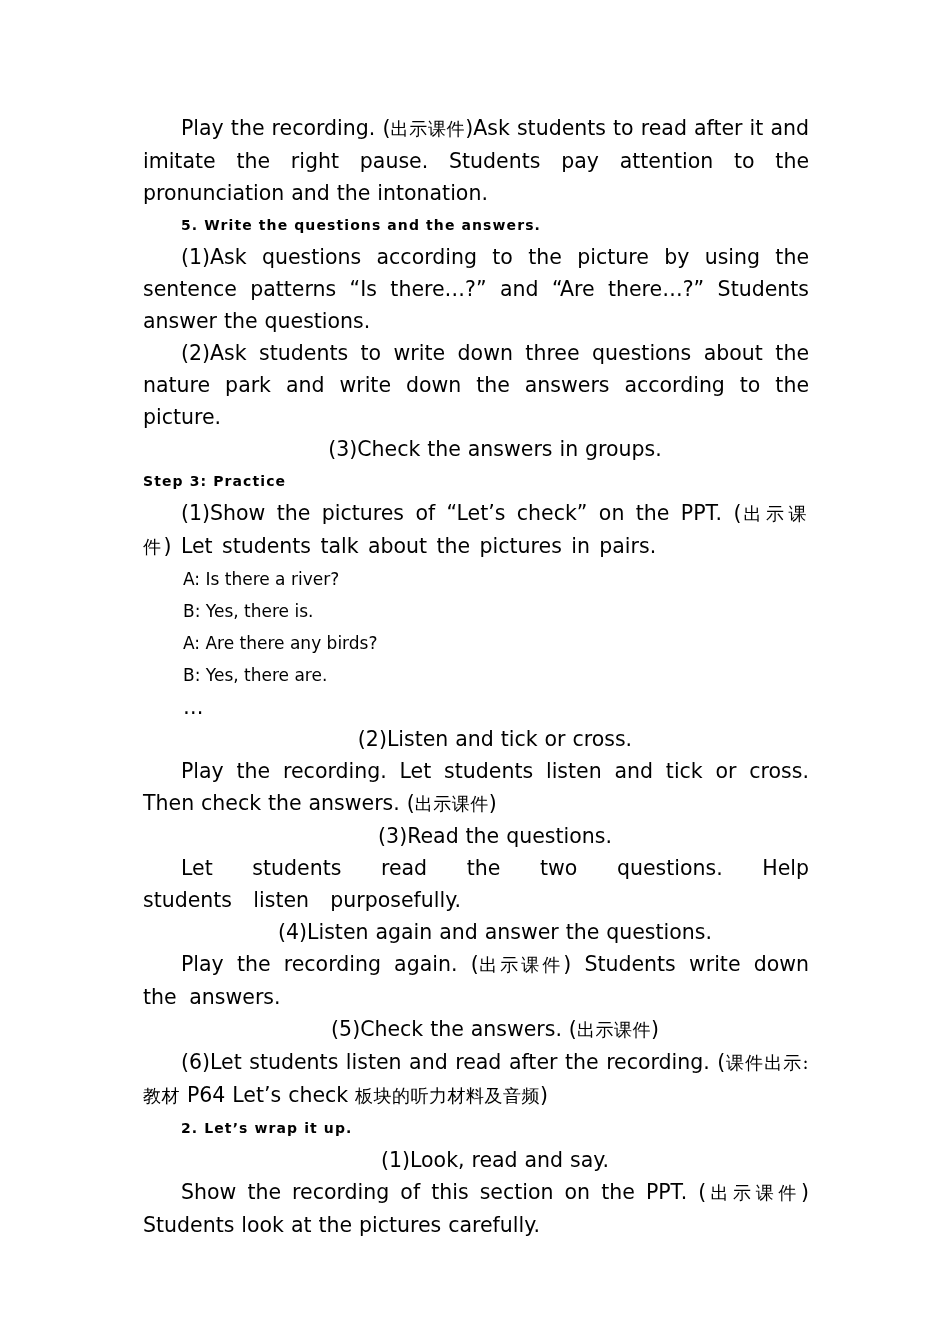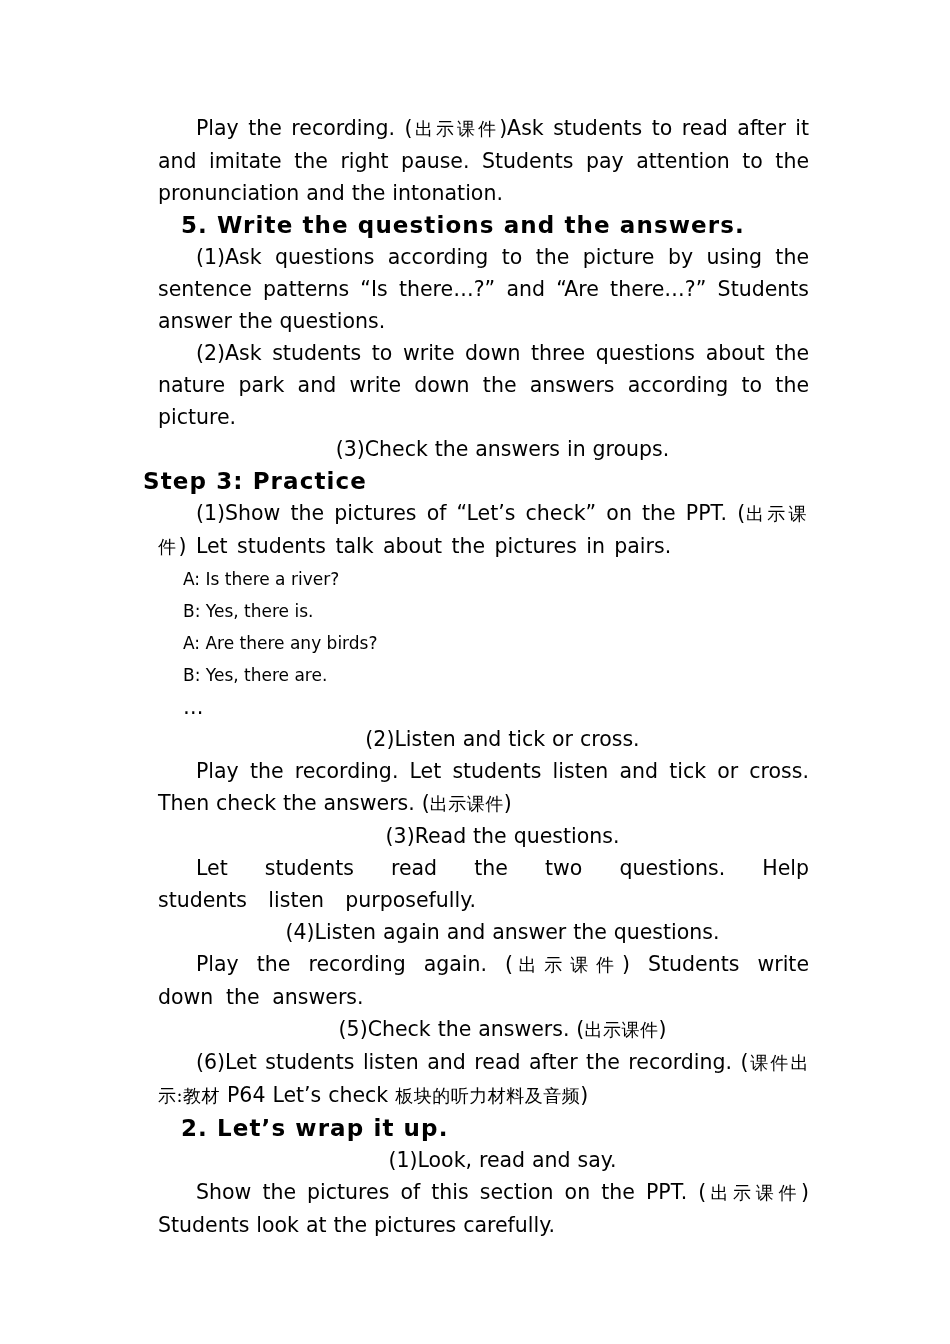--- a/index.html
+++ b/index.html
@@ -44,27 +44,26 @@
   .p.just {
     text-align: justify;
   }
   
   .p.single {
     text-align: center;
   }
 
   .indent {
     text-indent: 38px;
-    margin-left: 15px;
   }
 
   
   .h {
     margin: 0;
-    font-size: 23px;
+    font-size: 14px;
     line-height: 32px;
     font-weight: 700;
     letter-spacing: 1.1px;
     text-align: left;
   }
   .h.flush {
     text-indent: 0;
   }
   .h.ind {
     text-indent: 38px;
@@ -150,16 +149,16 @@
     <p class="p just indent stretch2"><span>Play the recording again. (</span><span class="cn-wide">出示课件</span><span>)  Students write down the answers.</span></p>
 
     <p class="p single indent"><span>(5)Check the answers. (</span><span class="cn">出示课件</span><span>)</span></p>
 
     <p class="p just indent"><span>(6)Let students listen and read after the recording. (</span><span class="cn">课件出示:教材</span><span> P64 Let’s check </span><span class="cn">板块的听力材料及音频</span><span>)</span></p>
 
     <p class="h ind">2. Let’s wrap it up.</p>
 
     <p class="p single indent">(1)Look, read and say.</p>
 
-    <p class="p just indent"><span>Show the pictures of this section on the PPT. (</span><span class="cn">出示课件</span><span>) Students look at the pictures carefully.</span></p>
+    <p class="p just indent"><span>Show the recording of this section on the PPT. (</span><span class="cn">出示课件</span><span>) Students look at the pictures carefully.</span></p>
 
   </div>
 </div>
 
 </body></html>

